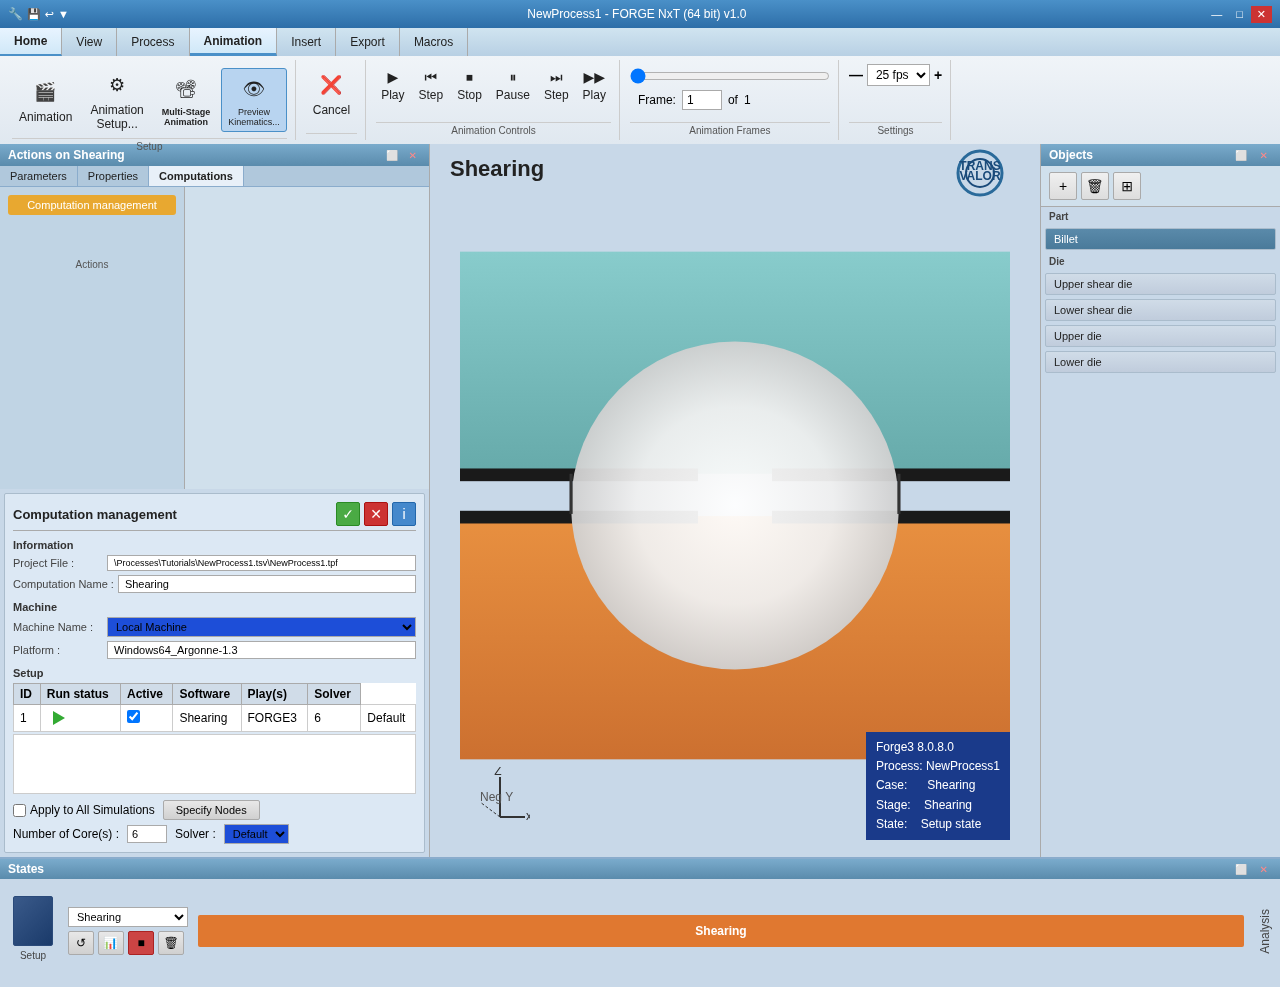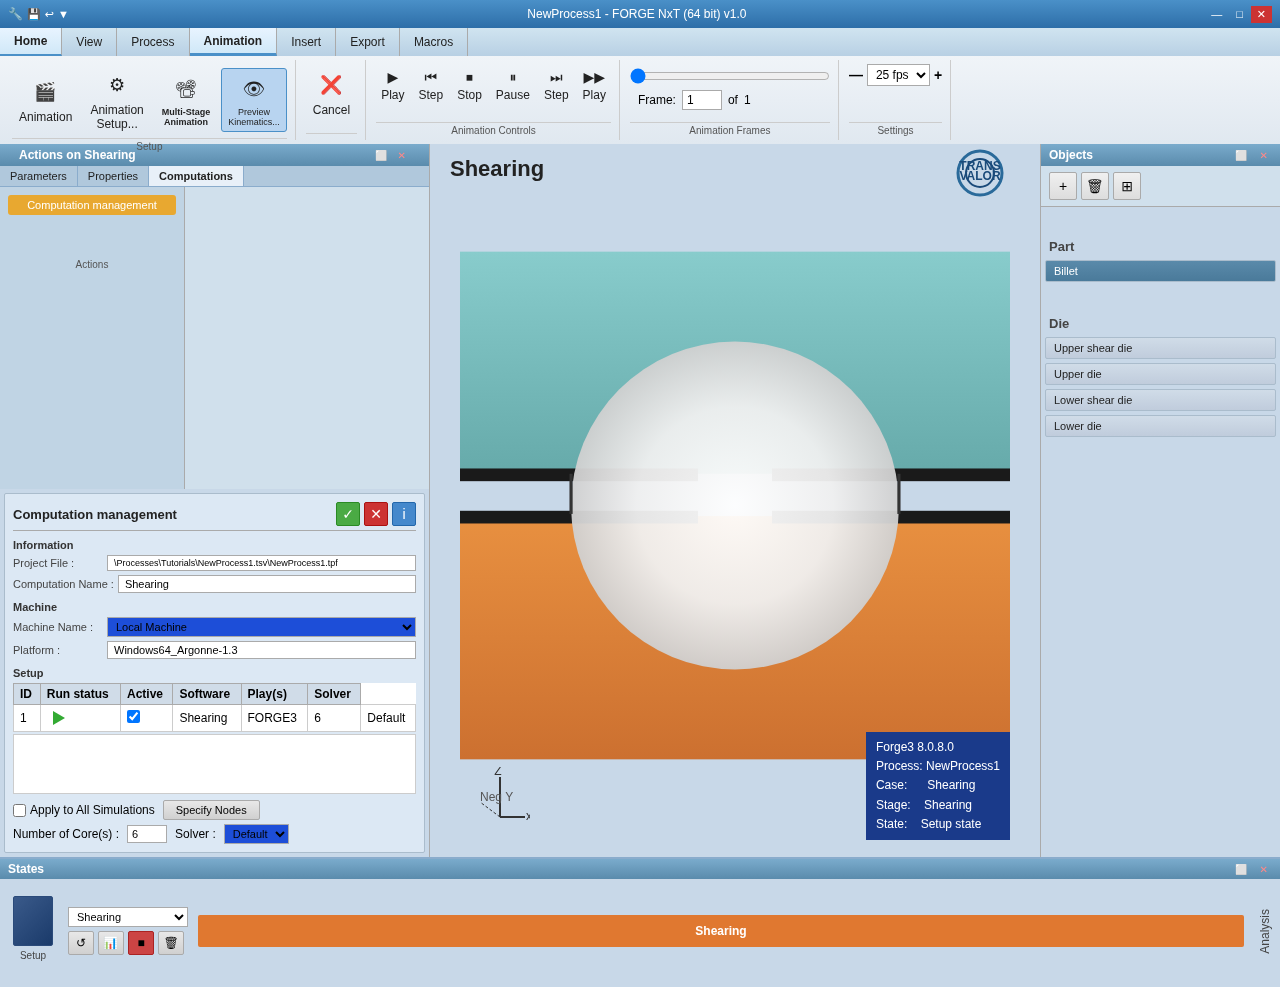--- a/index.html
+++ b/index.html
@@ -142,21 +142,21 @@
     .left-panel {
       width: 430px;
       background: #c8d8e8;
       border-right: 1px solid #aaa;
       display: flex;
       flex-direction: column;
     }
     .panel-header {
       background: linear-gradient(to bottom, #7aabcc, #5a8bac);
       color: white;
-      padding: 4px 19px;
+      padding: 4px 8px;
       display: flex;
       align-items: center;
       justify-content: space-between;
       font-size: 12px;
       font-weight: bold;
     }
     .panel-header-btns { display: flex; gap: 2px; }
     .panel-header-btn { background: none; border: none; color: white; cursor: pointer; font-size: 10px; padding: 1px 4px; }
 
     .panel-tabs {
@@ -419,26 +419,25 @@
       border: 1px solid #aaa;
       background: linear-gradient(to bottom, #f0f0f0, #ddd);
       cursor: pointer;
       display: flex;
       align-items: center;
       justify-content: center;
       font-size: 14px;
       border-radius: 2px;
     }
     .obj-section-label {
-      font-size: 13px;
+      font-size: 10px;
       font-weight: bold;
       color: #444;
       padding: 4px 8px;
       background: #c8d8e8;
-      margin-top: 28px;
     }
     .obj-item {
       padding: 4px 8px;
       cursor: pointer;
       font-size: 11px;
       background: linear-gradient(to bottom, #d0dce8, #c0ccdc);
       border: 1px solid #aabccc;
       margin: 2px 4px;
       border-radius: 2px;
       color: #222;
@@ -854,22 +853,22 @@
     </div>
     <div class="right-panel-toolbar">
       <button class="obj-btn">+</button>
       <button class="obj-btn">🗑</button>
       <button class="obj-btn">⊞</button>
     </div>
     <div class="obj-section-label">Part</div>
     <div class="obj-item active">Billet</div>
     <div class="obj-section-label">Die</div>
     <div class="obj-item">Upper shear die</div>
+    <div class="obj-item">Lower shear die</div>
     <div class="obj-item">Upper die</div>
-    <div class="obj-item">Lower shear die</div>
     <div class="obj-item">Lower die</div>
   </div>
 </div>
 
 <div class="states-panel">
   <div class="states-header">
     <span>States</span>
     <div>
       <button class="panel-header-btn">⬜</button>
       <button class="panel-header-btn" style="color:#ff8888;">✕</button>

